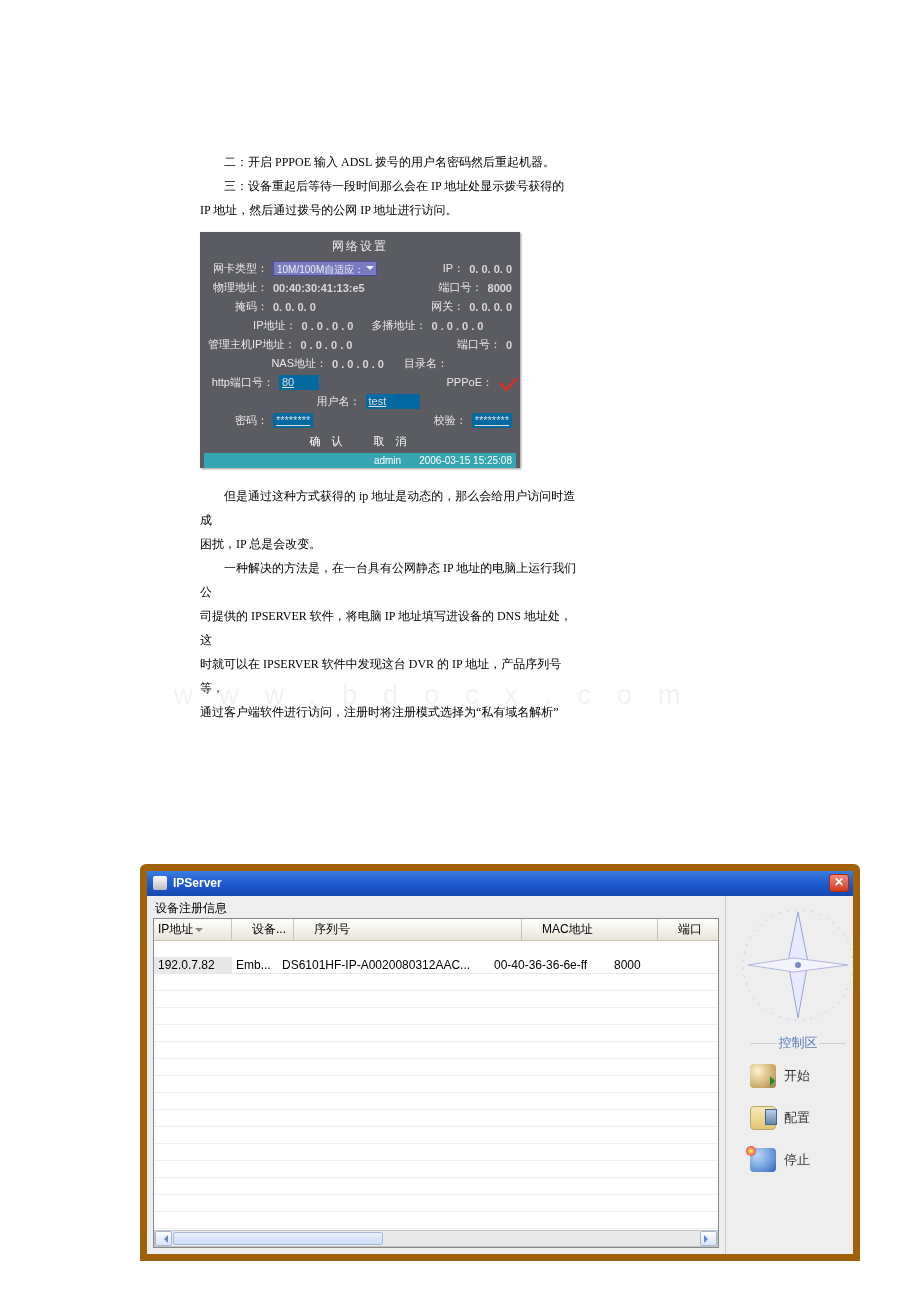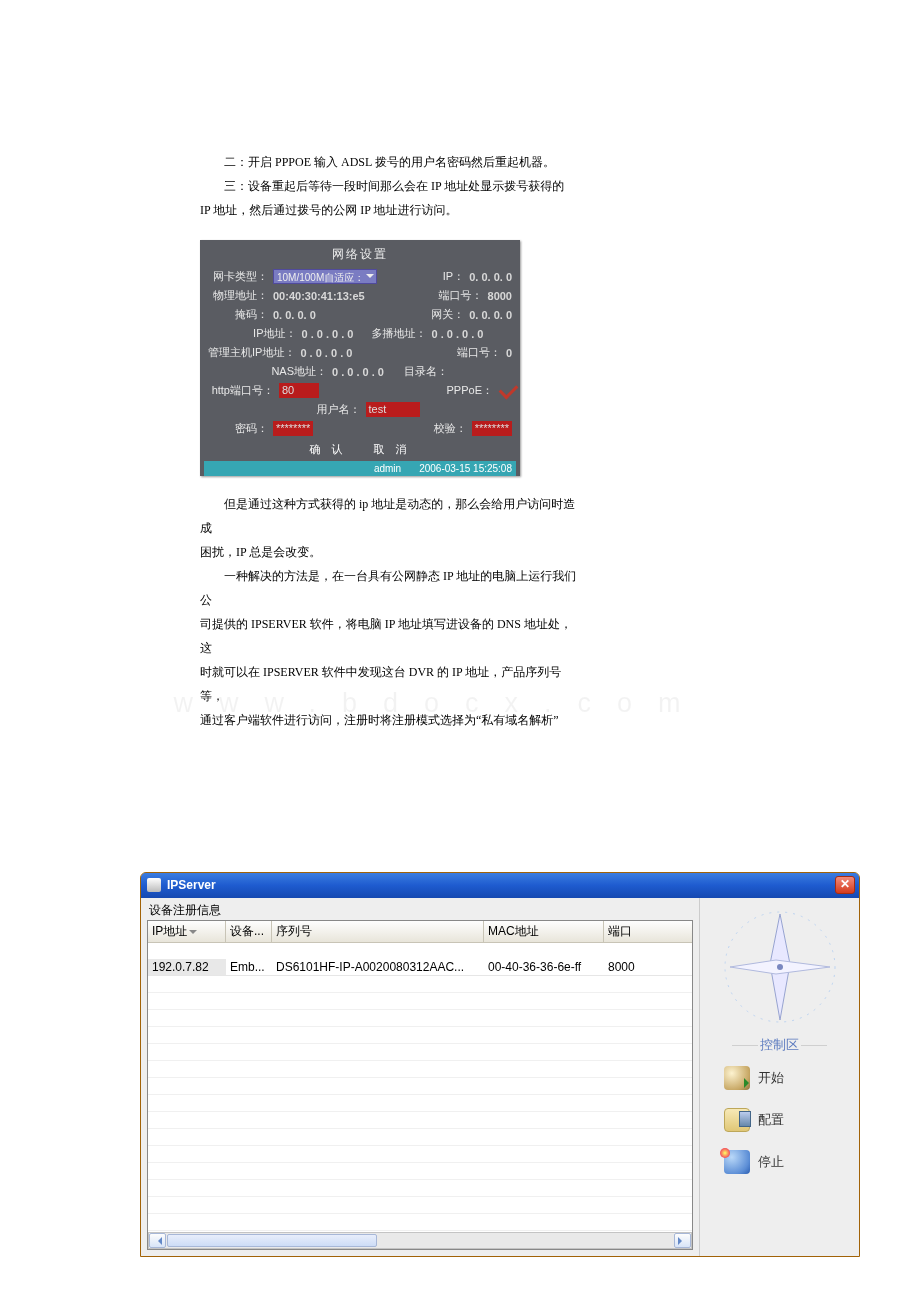--- a/index.html
+++ b/index.html
@@ -17,21 +17,21 @@
     font-size: 12px;
     line-height: 2.0;
     color: #000;
     width: 380px;
   }
   .doc-text p { margin: 0; text-indent: 2em; }
   .doc-text p.noindent { text-indent: 0; }
 
   
   .netpanel {
-    margin-top: 18px;
+    margin-top: 10px;
     width: 320px;
     background: #5a5c62;
     color: #cfcfcf;
     font-size: 11px;
     font-family: "SimSun", sans-serif;
     position: relative;
     padding: 4px 4px 0 4px;
     box-shadow: 1px 1px 2px rgba(0,0,0,.4);
   }
   .netpanel .title {
@@ -63,25 +63,26 @@
     line-height:15px;
   }
   .netpanel .select::after{
     content:"";
     position:absolute;
     right:2px; top:4px;
     border:4px solid transparent;
     border-top-color:#eee;
   }
   .netpanel .input-dark {
-    background:#b91c1c;
+    background:#0369a1;
     color:#ddd;
     padding:0 3px;
     height:15px; line-height:15px;
     min-width: 40px;
+    text-decoration: underline;
   }
   .netpanel .chk {
     display:inline-block;
     width:14px;height:14px;
     position:relative;
   }
   .netpanel .chk::before {
     content:"";
     position:absolute;
     left:2px;top:0;
@@ -122,21 +123,21 @@
     user-select:none;
     text-align:center;
   }
 
   
   .ipswindow {
     margin: 140px 0 0 -60px;
     width: 720px;
     font-family: Tahoma, "SimSun", sans-serif;
     font-size: 12px;
-    border: 1px solid #a16207;
+    border: 7px solid #a16207;
     border-radius: 6px 6px 0 0;
     overflow:hidden;
     box-shadow: 0 0 0 1px #0a3ea8 inset;
   }
   .ips-title {
     background: linear-gradient(#3b7de0,#1e5bcf 50%,#1548b1);
     color:#fff;
     font-weight:bold;
     padding:3px 4px 4px 6px;
     display:flex;
@@ -178,20 +179,21 @@
     border:1px solid #888;
     background:#fff;
     height:330px;
     overflow:hidden;
     position:relative;
   }
   .ips-thead{
     display:flex;
     background:linear-gradient(#fefefe,#e8e5da);
     border-bottom:1px solid #c8c4b6;
+    gap:16px;
   }
   .ips-th{
     border-right:1px solid #c8c4b6;
     padding:2px 4px;
     font-size:12px;
     position:relative;
   }
   .ips-th .sortarrow{
     display:inline-block;
     margin-left:2px;

